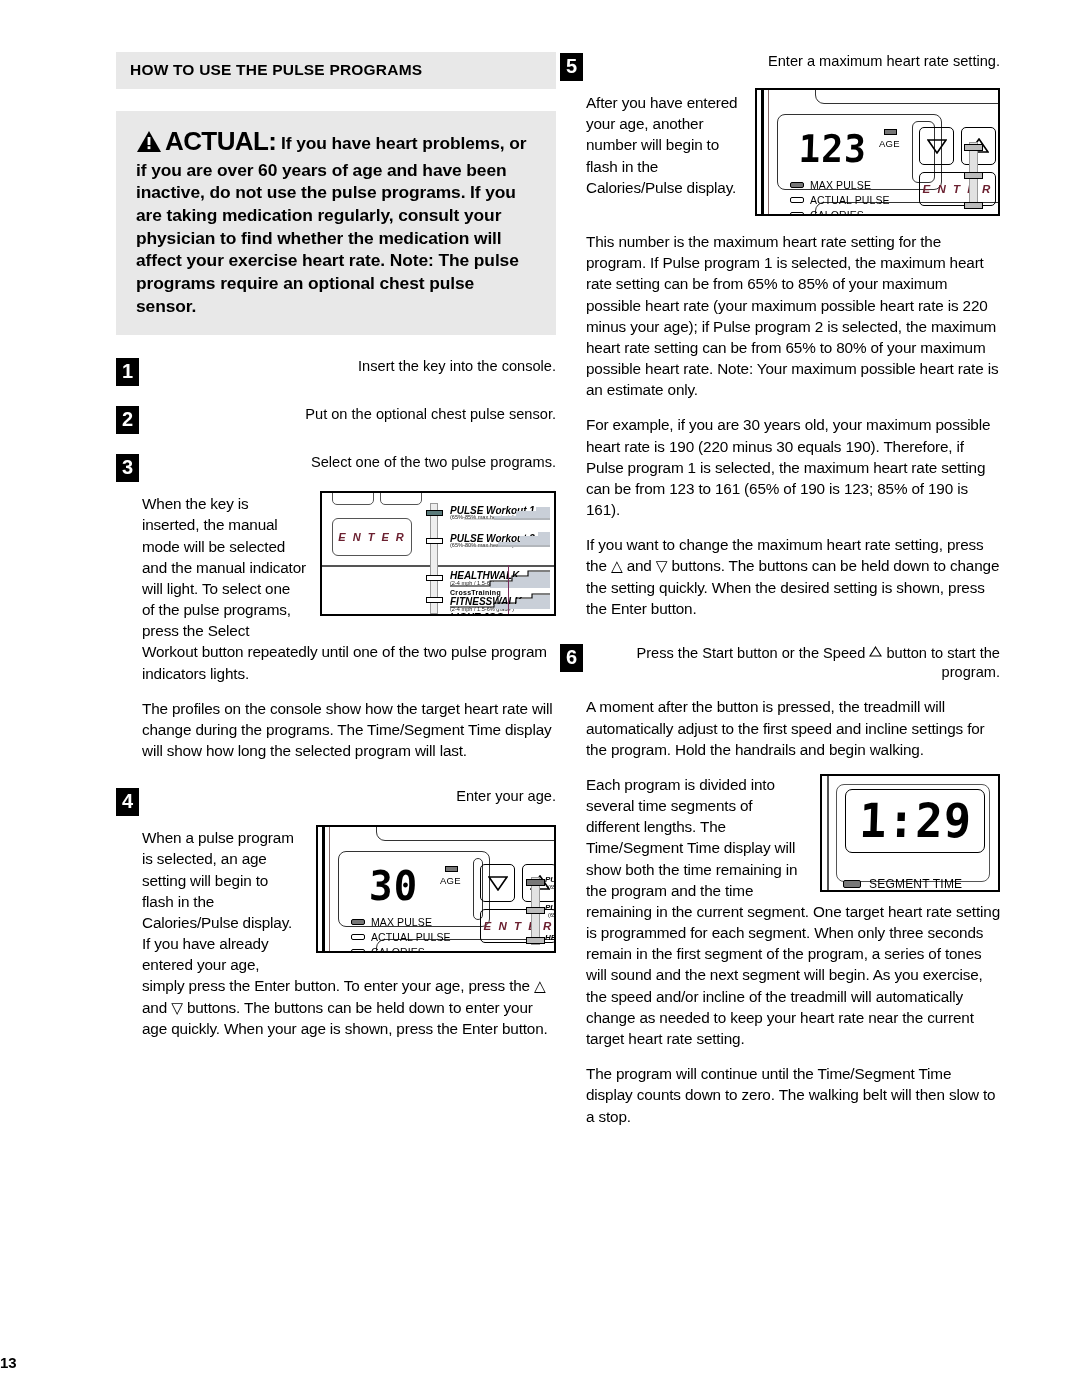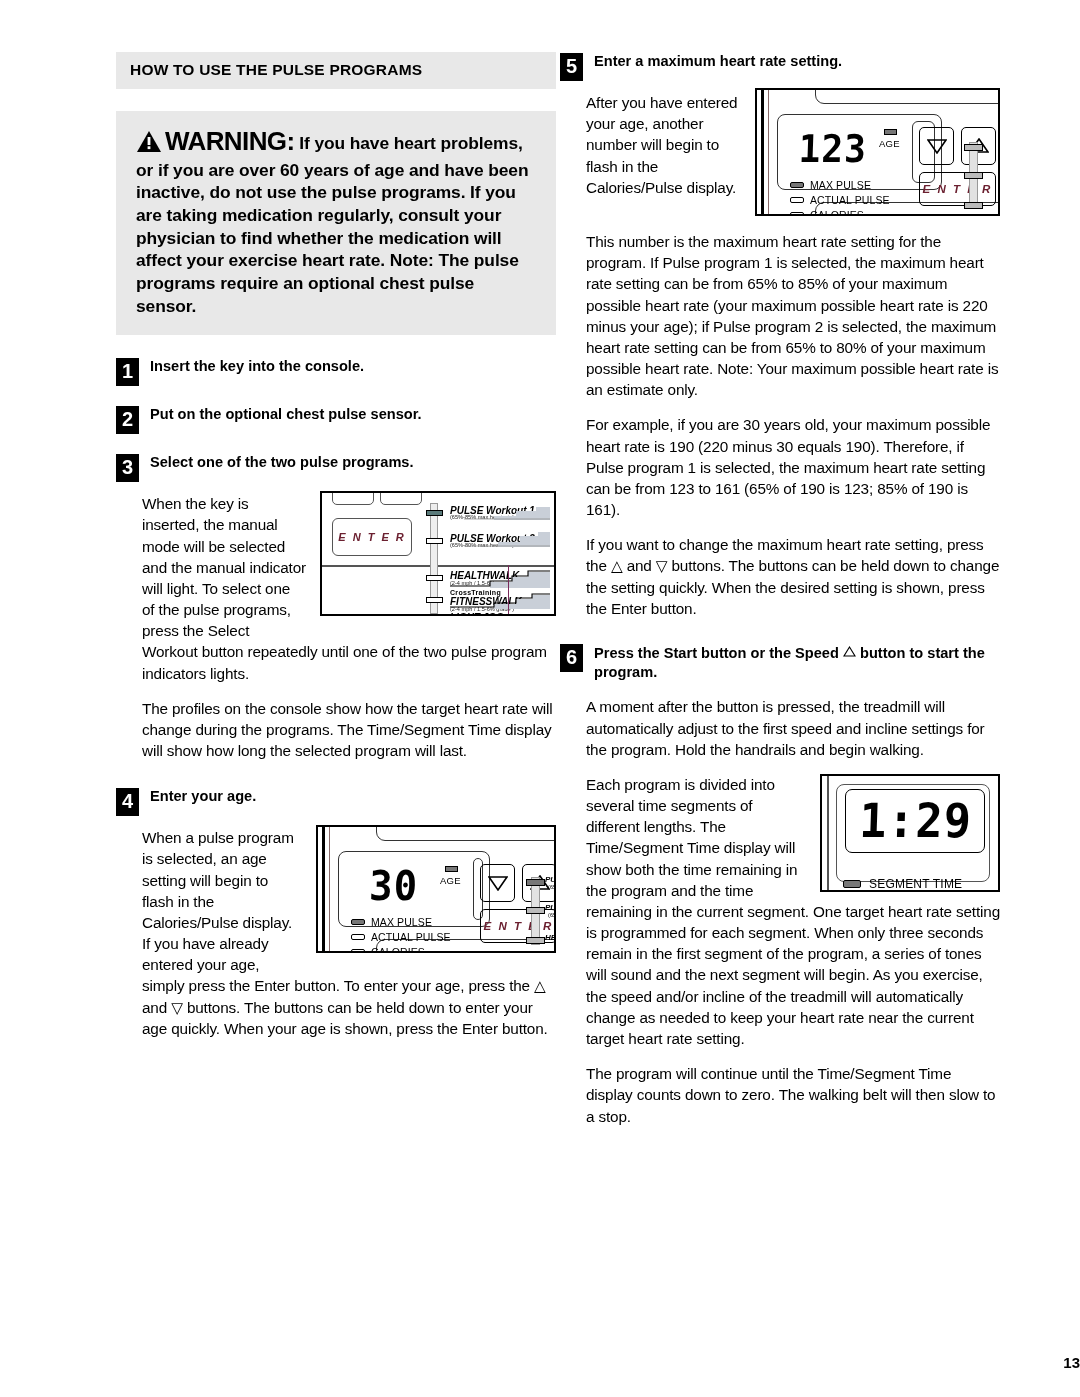--- a/index.html
+++ b/index.html
@@ -57,22 +57,23 @@
     position:absolute; left:0; top:1px;
     width:23px; height:28px;
     background:#000; color:#fff;
     font-size:20px; font-weight:bold;
     text-align:center; line-height:27px;
     font-family:"Liberation Sans", sans-serif;
   }
   .step-title {
     margin-left:34px;
     font-size:14.6px;
-    font-weight:bold;
+    font-weight:normal;
     line-height:1.32;
+    text-align:right;
   }
   .tri-in { display:inline-block; vertical-align:1px; }
 
   p.body {
     font-size:15.3px;
     line-height:1.385;
     margin:14px 0 0 0;
     letter-spacing:-0.15px;
   }
   p.body.indent { margin-left:26px; }
@@ -213,41 +214,41 @@
     font-size:47px; font-weight:bold; letter-spacing:1px;
     transform:scaleX(0.96) skewX(-2deg); line-height:1;
   }
   .tf-ind { position:absolute; left:6px; display:flex; align-items:center; }
   .tf-led { width:18px; height:8px; border:1.4px solid #000; border-radius:2px; background:#fff; margin-right:8px; }
   .tf-led.on { background:#777; }
   .tf-txt { font-size:12px; letter-spacing:0.2px; }
 
   .pagenum {
     position:absolute; left:0; right:0; bottom:26px;
-    text-align:right; font-size:15px; font-weight:bold;
+    text-align:left; font-size:15px; font-weight:bold;
   }
 </style>
 </head>
 <body>
 
 <div class="page">
 
   <div class="col col-left">
 
     <div class="section-head">HOW TO USE THE PULSE PROGRAMS</div>
 
     <div class="warning-box">
       <div class="warning-text">
         <span class="warn-tri">
           <svg width="26" height="23" viewBox="0 0 26 23" aria-hidden="true">
             <polygon points="13,1 25,22 1,22" fill="#000"></polygon>
             <rect x="11.6" y="7" width="2.8" height="8" fill="#fff"></rect>
             <rect x="11.6" y="16.3" width="2.8" height="2.8" fill="#fff"></rect>
           </svg>
-        </span><span class="warn-word">WARNING:</span> <span>If you have heart problems, or if you are over 60 years of age and have been inactive, do not use the pulse programs. If you are taking medication regularly, consult your physician to find whether the medication will affect your exercise heart rate. Note: The pulse programs require an optional chest pulse sensor.</span>
+        </span><span class="warn-word">ACTUAL:</span> <span>If you have heart problems, or if you are over 60 years of age and have been inactive, do not use the pulse programs. If you are taking medication regularly, consult your physician to find whether the medication will affect your exercise heart rate. Note: The pulse programs require an optional chest pulse sensor.</span>
       </div>
     </div>
 
     <div class="step">
       <div class="step-num">1</div>
       <div class="step-title">Insert the key into the console.</div>
     </div>
 
     <div class="step">
       <div class="step-num">2</div>

